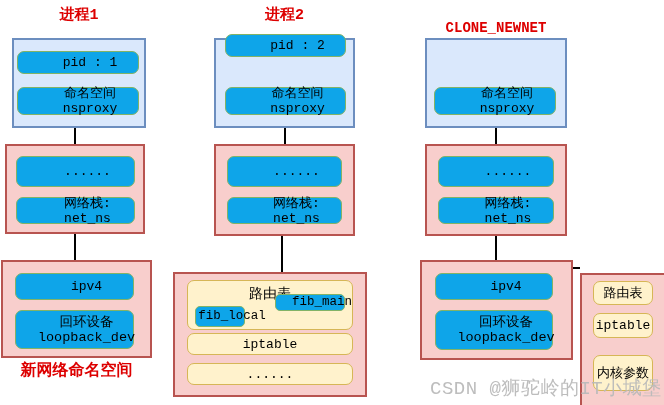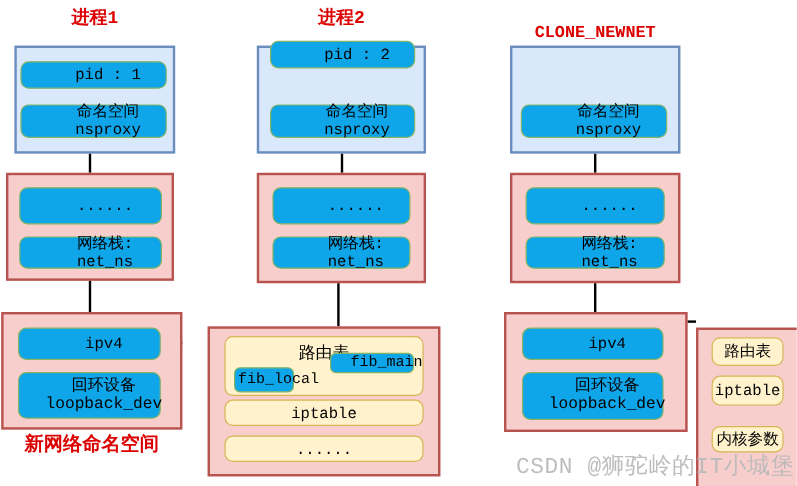--- a/index.html
+++ b/index.html
@@ -87,17 +87,17 @@
   <div class="box-pink" style="left:420px;top:260px;width:153px;height:100px"></div>
   <div class="chip-green" style="left:435px;top:273px;width:118px;height:27px">ipv4</div>
   <div class="chip-green two-line" style="left:435px;top:310px;width:118px;height:40px">
     <span>回环设备</span>
     <span>loopback_dev</span>
   </div>
 
   <div class="box-pink" style="left:580px;top:273px;width:96px;height:140px"></div>
   <div class="chip-yellow" style="left:593px;top:281px;width:60px;height:24px">路由表</div>
   <div class="chip-yellow" style="left:593px;top:313px;width:60px;height:25px">iptable</div>
-  <div class="chip-yellow" style="left:593px;top:355px;width:60px;height:22px">内核参数</div>
+  <div class="chip-yellow" style="left:593px;top:355px;width:60px;height:36px">内核参数</div>
 
   <div class="watermark">CSDN @狮驼岭的IT小城堡</div>
 
 </div>
 
 </body></html>

